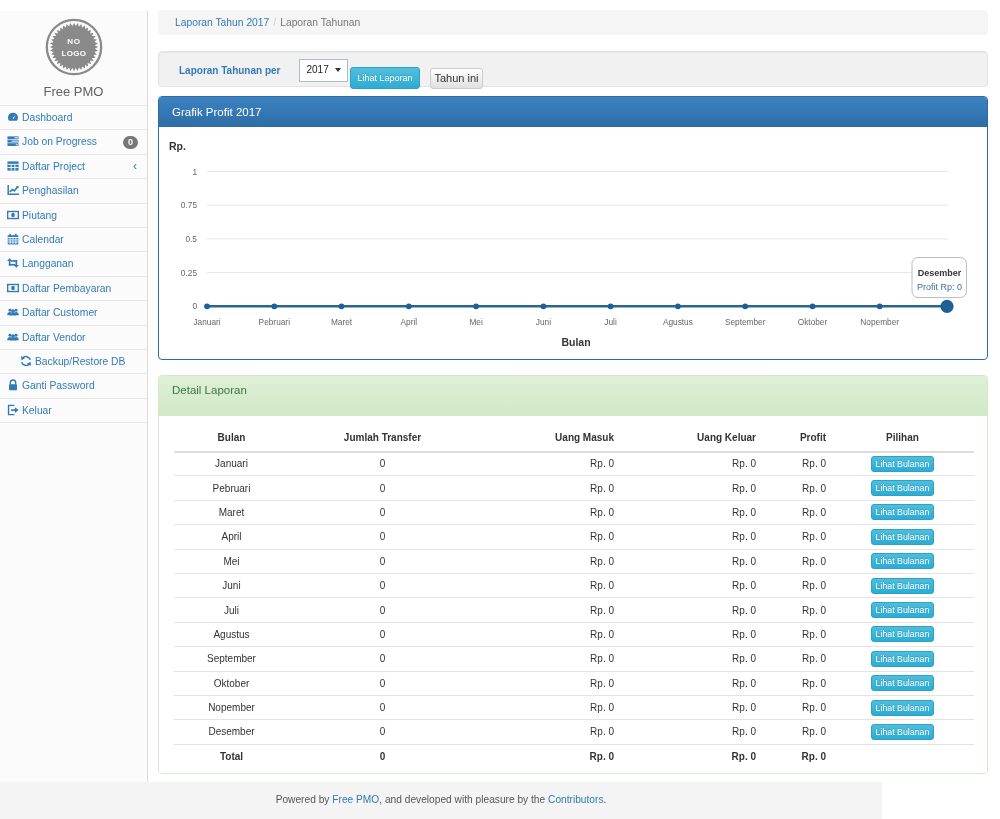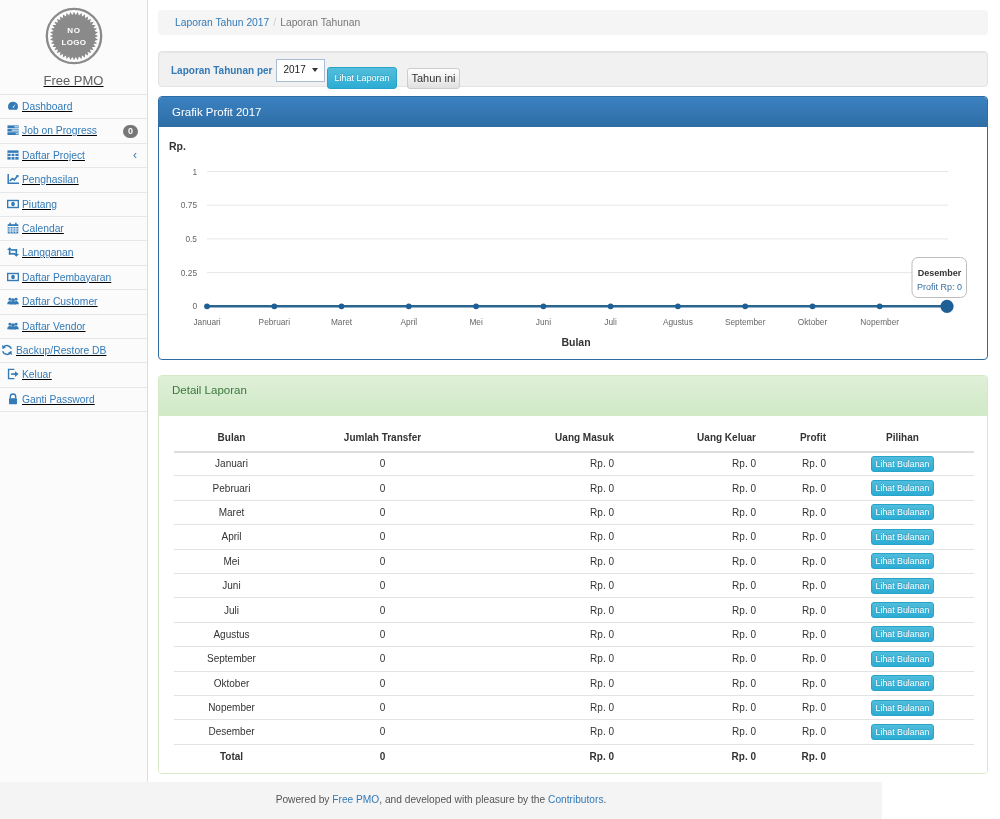--- a/index.html
+++ b/index.html
@@ -1,31 +1,31 @@
 <!DOCTYPE html>
 <html><head><meta charset="utf-8"><title>Laporan Tahunan</title>
 <style>
 * { box-sizing: border-box; margin:0; padding:0; }
 body { width:1000px; height:819px; background:#fff; font-family:"Liberation Sans",sans-serif; font-size:10.5px; position:relative; overflow:hidden; }
 a { color:#337ab7; text-decoration:none; }
-#sidebar { position:absolute; left:0; top:0; width:148px; height:782px; background:#fbfbfb; border-right:1px solid #ddd;text-decoration:underline; }
+#sidebar { position:absolute; left:0; top:11px; width:148px; height:782px; background:#fbfbfb; border-right:1px solid #ddd; }
 #logo { text-align:center; padding-top:7px; height:65px; }
 #brand { text-align:center; color:#616161; font-size:13px; height:29px; line-height:27px; padding-top:2px; }
 .menu { list-style:none; margin-top:0; border-top:1px solid #e7e7e7; }
 .menu li { position:relative; height:24.4px; line-height:23.4px; border-bottom:1px solid #e7e7e7; padding-left:7px; color:#337ab7; white-space:nowrap; }
 .menu .ic { vertical-align:-2px; margin-right:3px; }
 .menu .mt { font-size:10.3px; }
 .badge { position:absolute; right:9px; top:5.5px; background:#777; color:#fff; font-size:9px; font-weight:bold; line-height:13px; padding:0 5px; border-radius:9px; }
 .chev { position:absolute; right:10px; top:0; color:#337ab7; font-size:12px; }
 #content { position:absolute; left:158px; top:0; width:830px; }
 .crumb { margin-top:10px; height:25px; line-height:25px; background:#f5f5f5; border-radius:4px; padding:0 17px; font-size:10.3px; color:#777; }
 .crumb .sep { color:#ccc; padding:0 4px; }
-.well { margin-top:16px; height:36px; background:#f1f1f1; border:1px solid #e3e3e3; border-radius:4px; box-shadow:inset 0 1px 1px rgba(0,0,0,.05); padding:2px 12px 0; display:flex; align-items:center; }
+.well { margin-top:16px; height:36px; background:#f1f1f1; border:1px solid #e3e3e3; border-radius:4px; box-shadow:inset 0 1px 1px rgba(0,0,0,.05); padding:2px 20px 0; display:flex; align-items:center; }
 .well b { color:#337ab7; font-size:10px; }
-.sel { position:relative; display:inline-block; margin-left:3px; width:49px; height:23px; font-size:10px; border:1px solid #a9bdd4; background:#fff; color:#222; line-height:19px; padding-left:7px; }
+.sel { position:relative; display:inline-block; margin-left:18px; width:49px; height:23px; font-size:10px; border:1px solid #a9bdd4; background:#fff; color:#222; line-height:19px; padding-left:7px; }
 .sel:after { content:""; position:absolute; right:6px; top:8px; border-left:3.5px solid transparent; border-right:3.5px solid transparent; border-top:4.5px solid #333; }
 .btn { display:inline-block; text-align:center; border-radius:3px; font-family:inherit; white-space:nowrap;margin-top:16px; }
 .btn-info { margin-left:2.5px; width:70px; height:22px; line-height:20px; font-size:9px; color:#fff; background:linear-gradient(#53bedc,#2dacd4); border:1px solid #28a4c9; text-shadow:0 -1px 0 rgba(0,0,0,.15); }
 .btn-def { margin-left:10px; width:53px; height:21px; line-height:19px; font-size:11px; color:#333; background:linear-gradient(#fff,#e0e0e0); border:1px solid #ccc; }
 .panel { border-radius:4px; }
 .p1 { margin-top:9px; border:1px solid #2e6da4; }
 .p1 .ph { height:30px; line-height:30px; background:linear-gradient(#3b82c2,#2e6da4); color:#fff; padding:0 13px; border-radius:3px 3px 0 0; font-size:11.5px; }
 .p2 { margin-top:15px; border:1px solid #d6e9c6; }
 .p2 .ph { height:40px; line-height:28px; background:linear-gradient(#dff0d8,#d0e9c6); color:#3c763d; padding:0 13px; border-radius:3px 3px 0 0; font-size:11.5px; border-bottom:1px solid #d6e9c6; }
 .p2 .pb { padding:8px 15px 4.5px; background:#fff; border-radius:0 0 3px 3px; }
@@ -122,41 +122,41 @@
       <li><svg class="ic" width="12" height="12" viewBox="0 0 13 13">
           <g fill="#337ab7">
             <circle cx="3.2" cy="4.6" r="1.6"></circle>
             <circle cx="9.8" cy="4.6" r="1.6"></circle>
             <path d="M.3 9.6c0-1.8 1.2-3 2.9-3 .8 0 1.5.3 2 .8-.6.7-1 1.5-1.1 2.5H.3z"></path>
             <path d="M12.7 9.6c0-1.8-1.2-3-2.9-3-.8 0-1.5.3-2 .8.6.7 1 1.5 1.1 2.5h3.8z"></path>
             <circle cx="6.5" cy="5.4" r="2.0"></circle>
             <path d="M3.0 10.4c0-2.1 1.4-3.5 3.5-3.5s3.5 1.4 3.5 3.5z"></path>
           </g>
         </svg><span class="mt">Daftar Vendor</span></li>
-      <li style="padding-left:1px"><svg class="ic" width="12" height="12" viewBox="0 0 13 13">
+      <li style="padding-left:20px"><svg class="ic" width="12" height="12" viewBox="0 0 13 13">
           <g fill="none" stroke="#337ab7" stroke-width="1.6">
             <path d="M11.2 5.2A5 5 0 0 0 2.6 3.5"></path>
             <path d="M1.8 7.8a5 5 0 0 0 8.6 1.7"></path>
           </g>
           <g fill="#337ab7">
             <path d="M1.2 1.2 1.6 5.6 5.4 3.6z"></path>
             <path d="M11.8 11.8 11.4 7.4 7.6 9.4z"></path>
           </g>
         </svg><span class="mt">Backup/Restore DB</span></li>
       <li><svg class="ic" width="12" height="12" viewBox="0 0 13 13">
-          <path fill="none" stroke="#337ab7" stroke-width="1.5" d="M8 1.5H1.7v10H8"></path>
-          <g fill="#337ab7">
-            <rect x="4.5" y="5.7" width="5" height="1.8"></rect>
-            <path d="M8.6 3.4 12.6 6.6 8.6 9.8z"></path>
-          </g>
-        </svg><span class="mt">Keluar</span></li>
-      <li><svg class="ic" width="12" height="12" viewBox="0 0 13 13">
           <path fill="none" stroke="#337ab7" stroke-width="1.5" d="M3.6 6V4a2.9 2.9 0 0 1 5.8 0v2"></path>
           <rect x="2.2" y="5.8" width="8.6" height="6.4" rx="0.8" fill="#337ab7"></rect>
         </svg><span class="mt">Ganti Password</span></li>
+      <li><svg class="ic" width="12" height="12" viewBox="0 0 13 13">
+          <path fill="none" stroke="#337ab7" stroke-width="1.5" d="M8 1.5H1.7v10H8"></path>
+          <g fill="#337ab7">
+            <rect x="4.5" y="5.7" width="5" height="1.8"></rect>
+            <path d="M8.6 3.4 12.6 6.6 8.6 9.8z"></path>
+          </g>
+        </svg><span class="mt">Keluar</span></li>
     </ul>
 </div>
 <div id="content">
   <div class="crumb"><a>Laporan Tahun 2017</a><span class="sep">/</span>Laporan Tahunan</div>
   <div class="well">
       <b>Laporan Tahunan per</b>
       <span class="sel">2017</span>
       <span class="btn btn-info">Lihat Laporan</span>
       <span class="btn btn-def">Tahun ini</span>
     </div>

